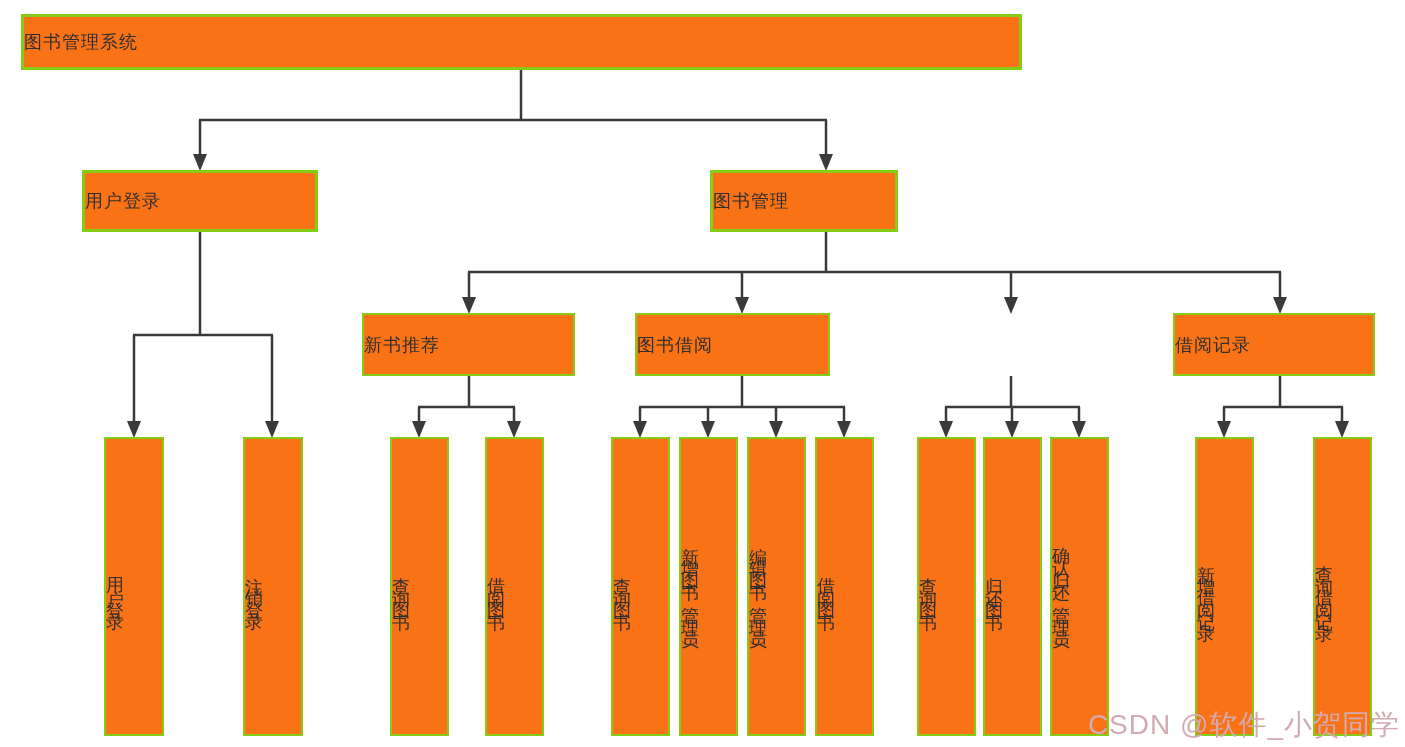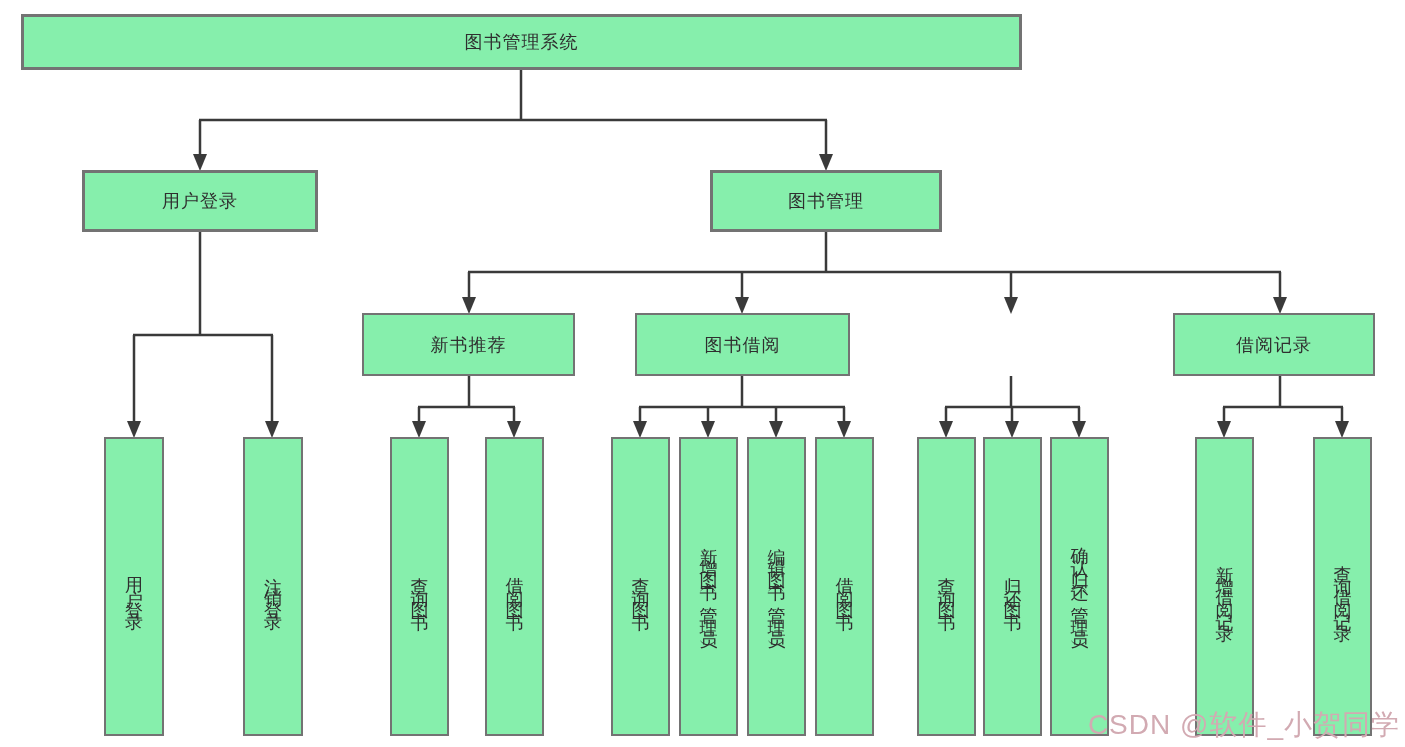--- a/index.html
+++ b/index.html
@@ -8,25 +8,25 @@
     background:#ffffff;
     font-family:"Liberation Sans","DejaVu Sans",sans-serif;
     position:relative;
     overflow:hidden;
   }
   .stage{position:absolute;left:0;top:0;width:1405px;height:747px;}
   svg.connectors{position:absolute;left:0;top:0;width:1405px;height:747px;}
   .node{
     position:absolute;
     box-sizing:border-box;
-    background:#86efac;
-    border:2px solid #737373;
+    background:#f97316;
+    border:2px solid #84cc16;
     display:flex;
     align-items:center;
-    justify-content:center;
+    justify-content:flex-start;
     color:#2f2f2f;
   }
   .hbox{font-size:18px;letter-spacing:1px;}
   .vbox .vtext{
     writing-mode:vertical-rl;
     text-orientation:mixed;
     font-size:18px;
     line-height:1;
     letter-spacing:12px;
     white-space:nowrap;
@@ -111,28 +111,28 @@
     </g>
   </svg>
 
   <div class="node hbox" style="left:21px;top:14px;width:1001px;height:56px;border-width:3px;">
     <span>图书管理系统</span>
   </div>
 
   <div class="node hbox" style="left:82px;top:170px;width:236px;height:62px;border-width:3px;">
     <span>用户登录</span>
   </div>
-  <div class="node hbox" style="left:710px;top:170px;width:232px;height:62px;border-width:3px;">
+  <div class="node hbox" style="left:710px;top:170px;width:188px;height:62px;border-width:3px;">
     <span>图书管理</span>
   </div>
 
   <div class="node hbox" style="left:362px;top:313px;width:213px;height:63px;">
     <span>新书推荐</span>
   </div>
-  <div class="node hbox" style="left:635px;top:313px;width:215px;height:63px;">
+  <div class="node hbox" style="left:635px;top:313px;width:195px;height:63px;">
     <span>图书借阅</span>
   </div>
   <div class="node hbox" style="left:1173px;top:313px;width:202px;height:63px;">
     <span>借阅记录</span>
   </div>
 
   <div class="node vbox" style="left:104px;top:437px;width:60px;height:299px;">
     <span class="vtext">用户登录</span>
   </div>
   <div class="node vbox" style="left:243px;top:437px;width:60px;height:299px;">

